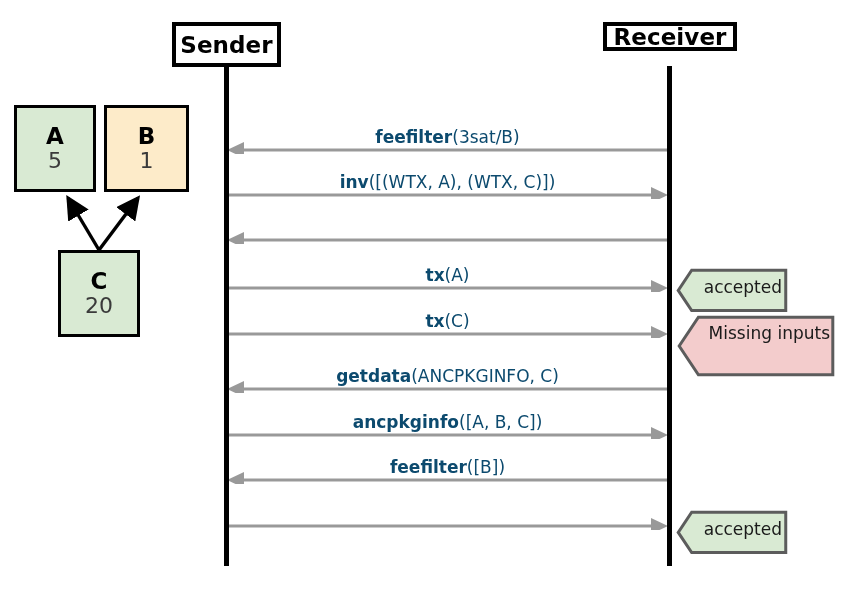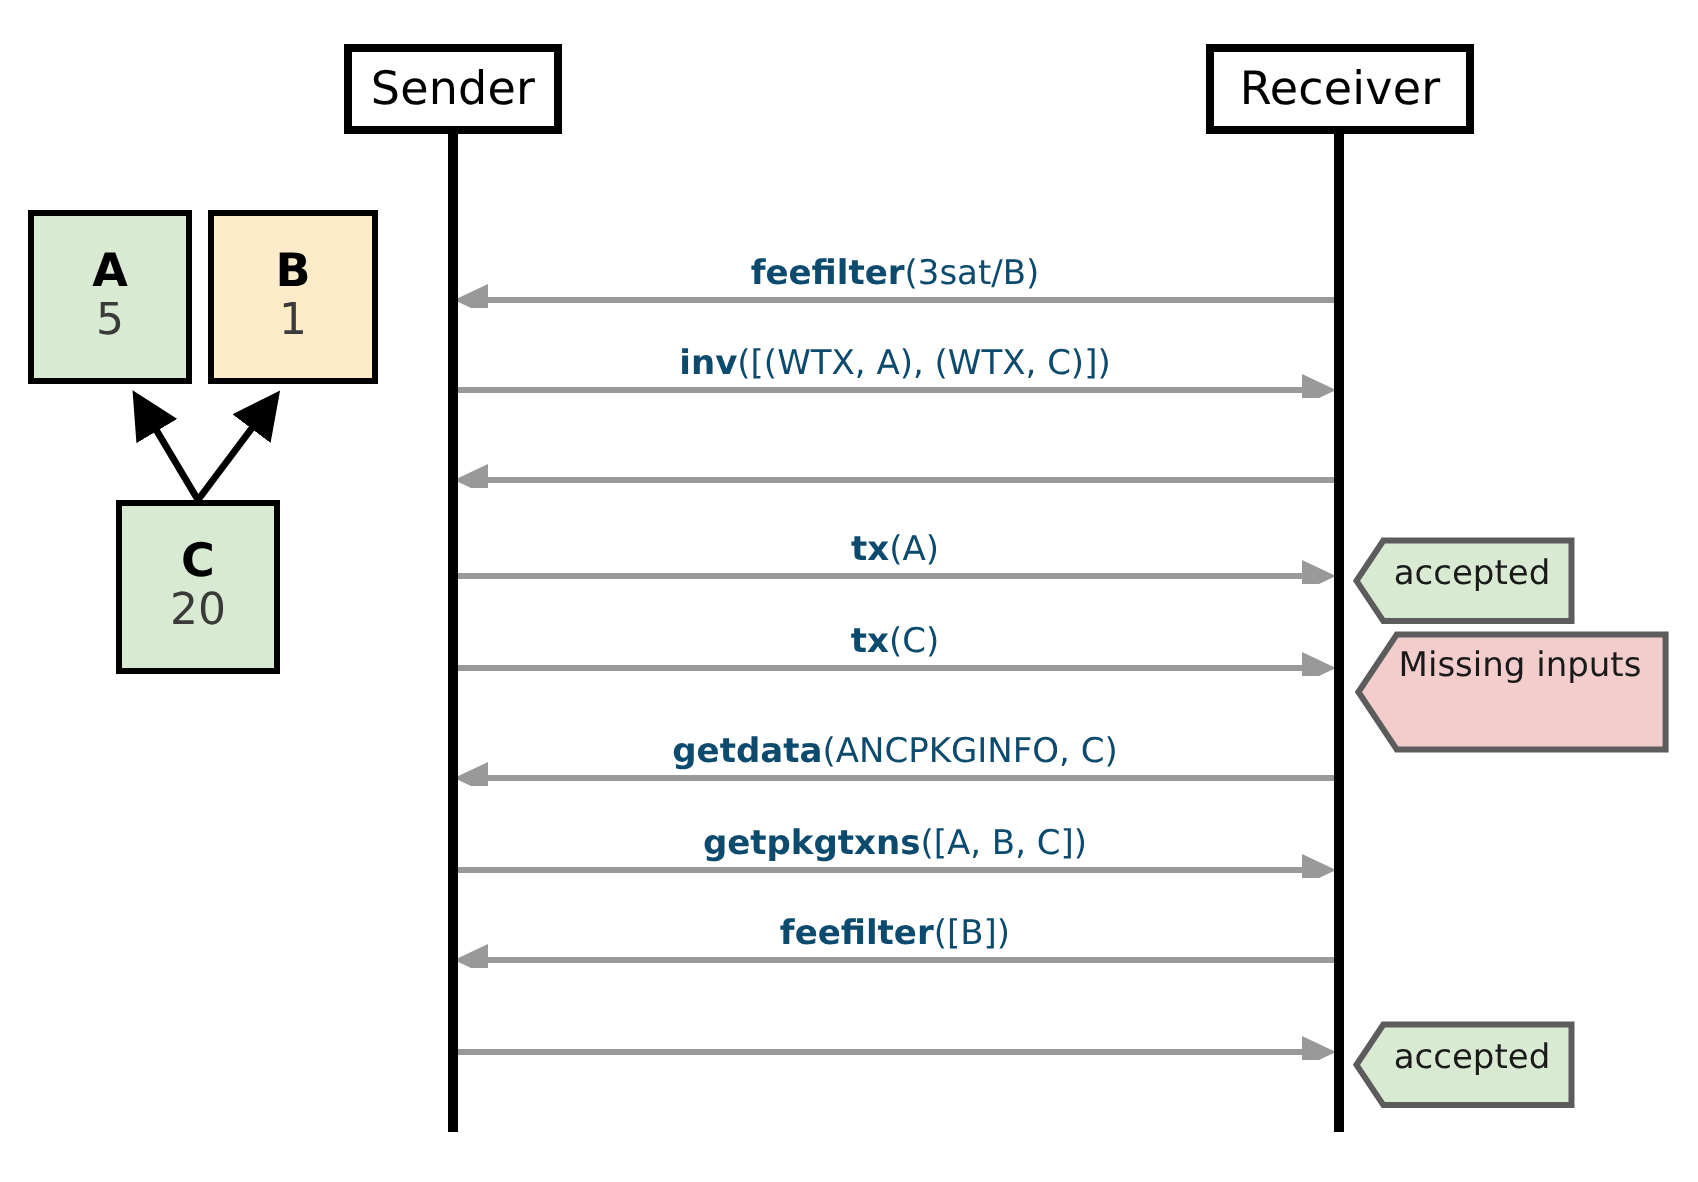--- a/index.html
+++ b/index.html
@@ -18,28 +18,28 @@
   }
 
   
   .actor-box {
     position: absolute;
     background: #ffffff;
     border: 4px solid #000000;
     display: flex;
     align-items: center;
     justify-content: center;
-    font-weight: normal;
+    font-weight: bold;
     font-size: 23px;
     color: #000000;
     letter-spacing: 0.1px;
     z-index: 6;
   }
   #actor-sender  { left: 172px; top: 22px; width: 109px; height: 45px; }
-  #actor-receiver{ left: 603px; top: 22px; width: 134px; height: 45px; }
+  #actor-receiver{ left: 603px; top: 22px; width: 134px; height: 29px; }
 
   
   .lifeline {
     position: absolute;
     width: 5px;
     background: #000000;
     z-index: 4;
   }
   #lifeline-sender   { left: 224px; top: 66px; height: 500px; }
   #lifeline-receiver { left: 667px; top: 66px; height: 500px; }
@@ -103,21 +103,21 @@
     left: 0; right: 0; bottom: 0;
     height: 44px;
   }
 
   
   .badge {
     position: absolute;
     height: 38px;
     display: flex;
     align-items: center;
-    justify-content: center;
+    justify-content: flex-end;
     font-size: 17px;
     color: #1a1a1a;
     z-index: 7;
     padding-left: 14px;
     padding-right: 6px;
   }
   .badge .badge-shape {
     position: absolute;
     left: 0; top: 0; right: 0; bottom: 0;
     z-index: -1;
@@ -203,21 +203,21 @@
         </svg>
       </div>
       <div class="message" style="top: 349px;">
         <div class="msg-label"><b>getdata</b><span>(ANCPKGINFO, C)</span></div>
         <svg class="msg-line" width="441" height="44" viewBox="0 0 441 44">
           <line y1="40" y2="40" stroke="#999999" stroke-width="3" x1="17" x2="441"></line>
           <path fill="#999999" d="M17,32 L0,40 L17,48 Z"></path>
         </svg>
       </div>
       <div class="message" style="top: 395px;">
-        <div class="msg-label"><b>getpkgtxns</b><span>([A, B, C])</span></div>
+        <div class="msg-label"><b>ancpkginfo</b><span>([A, B, C])</span></div>
         <svg class="msg-line" width="441" height="44" viewBox="0 0 441 44">
           <line y1="40" y2="40" stroke="#999999" stroke-width="3" x1="0" x2="425"></line>
           <path fill="#999999" d="M424,32 L441,40 L424,48 Z"></path>
         </svg>
       </div>
       <div class="message" style="top: 440px;">
         <div class="msg-label"><b>feefilter</b><span>([B])</span></div>
         <svg class="msg-line" width="441" height="44" viewBox="0 0 441 44">
           <line y1="40" y2="40" stroke="#999999" stroke-width="3" x1="17" x2="441"></line>
           <path fill="#999999" d="M17,32 L0,40 L17,48 Z"></path>

